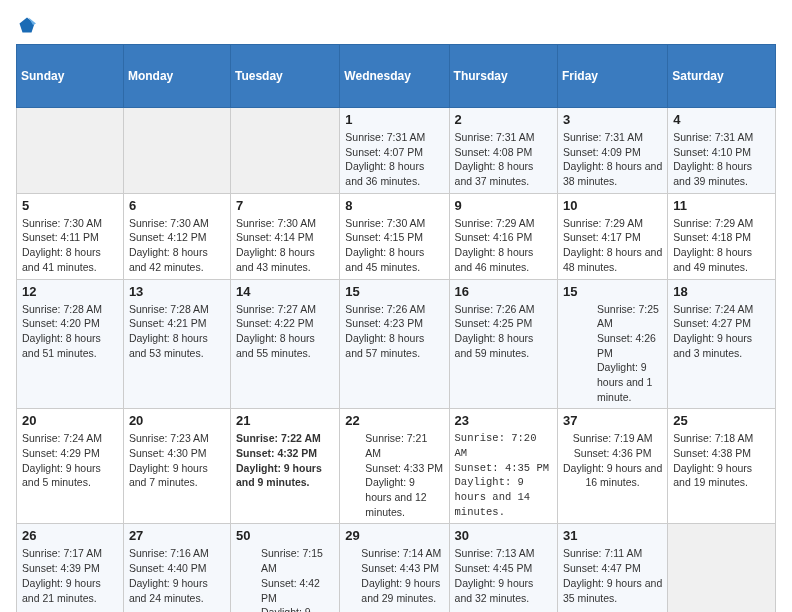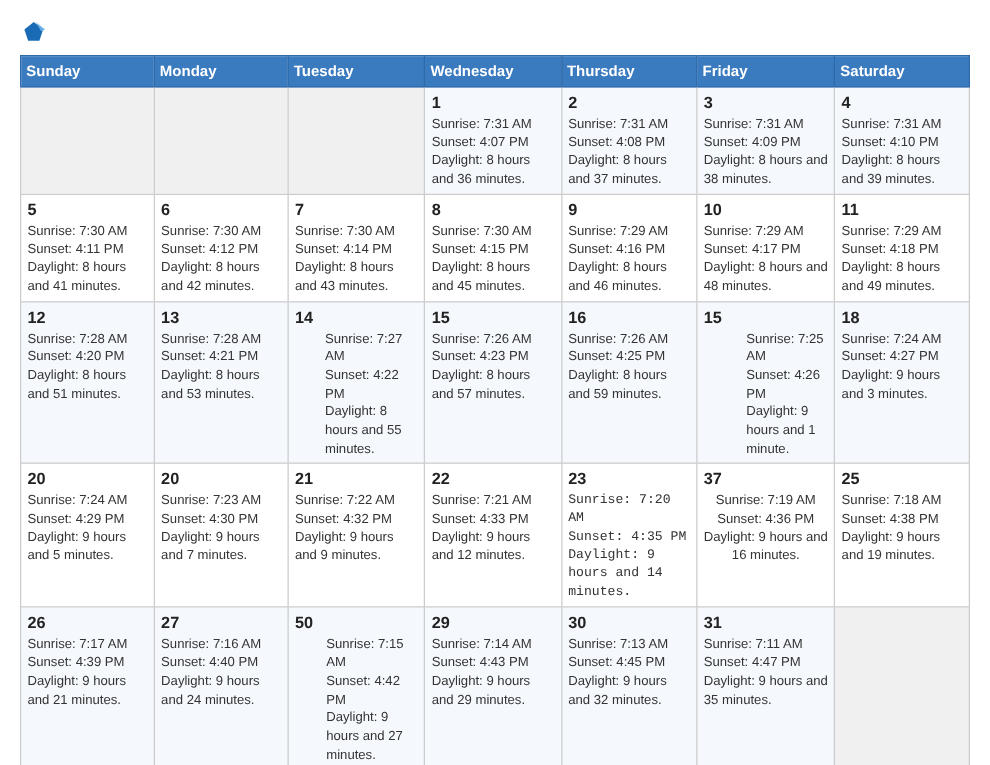--- a/index.html
+++ b/index.html
@@ -53,21 +53,21 @@
       color: #444;
     }
     table {
       width: 100%;
       border-collapse: collapse;
       font-size: 11px;
     }
     thead tr th {
       background: #3a7bbf;
       color: #fff;
-      padding: 5px 4px;
+      padding: 24px 4px;
       font-size: 12px;
       font-weight: bold;
       text-align: left;
       border: 1px solid #2e6aa8;
     }
     tbody tr td {
       border: 1px solid #ccc;
       vertical-align: top;
       padding: 4px 5px;
       width: 113px;
@@ -209,21 +209,21 @@
 Daylight: 8 hours and 51 minutes.</div>
         </td>
         <td>
           <div class="day-num">13</div>
           <div class="day-info" style="white-space: pre-line;">Sunrise: 7:28 AM
 Sunset: 4:21 PM
 Daylight: 8 hours and 53 minutes.</div>
         </td>
         <td>
           <div class="day-num">14</div>
-          <div class="day-info" style="white-space: pre-line; margin-left: 24px;">Sunrise: 7:27 AM
+          <div class="day-info" style="white-space: pre-line;">Sunrise: 7:27 AM
 Sunset: 4:22 PM
 Daylight: 8 hours and 55 minutes.</div>
         </td>
         <td>
           <div class="day-num">15</div>
           <div class="day-info" style="white-space: pre-line;">Sunrise: 7:26 AM
 Sunset: 4:23 PM
 Daylight: 8 hours and 57 minutes.</div>
         </td>
         <td>
@@ -253,27 +253,27 @@
 Daylight: 9 hours and 5 minutes.</div>
         </td>
         <td>
           <div class="day-num">20</div>
           <div class="day-info" style="white-space: pre-line;">Sunrise: 7:23 AM
 Sunset: 4:30 PM
 Daylight: 9 hours and 7 minutes.</div>
         </td>
         <td>
           <div class="day-num">21</div>
-          <div class="day-info" style="white-space: pre-line;">Sunrise: 7:22 AM
+          <div class="day-info" style="white-space: pre-line; font-weight: bold;">Sunrise: 7:22 AM
 Sunset: 4:32 PM
 Daylight: 9 hours and 9 minutes.</div>
         </td>
         <td>
           <div class="day-num">22</div>
-          <div class="day-info" style="white-space: pre-line;">Sunrise: 7:21 AM
+          <div class="day-info" style="white-space: pre-line; margin-left: 20px;">Sunrise: 7:21 AM
 Sunset: 4:33 PM
 Daylight: 9 hours and 12 minutes.</div>
         </td>
         <td>
           <div class="day-num">23</div>
           <div class="day-info" style="white-space: pre-line; font-family: Liberation Mono, monospace;">Sunrise: 7:20 AM
 Sunset: 4:35 PM
 Daylight: 9 hours and 14 minutes.</div>
         </td>
         <td>
@@ -303,21 +303,21 @@
 Daylight: 9 hours and 24 minutes.</div>
         </td>
         <td>
           <div class="day-num">50</div>
           <div class="day-info" style="white-space: pre-line; margin-left: 25px;">Sunrise: 7:15 AM
 Sunset: 4:42 PM
 Daylight: 9 hours and 27 minutes.</div>
         </td>
         <td>
           <div class="day-num">29</div>
-          <div class="day-info" style="white-space: pre-line;">Sunrise: 7:14 AM
+          <div class="day-info" style="white-space: pre-line; margin-left: 16px;">Sunrise: 7:14 AM
 Sunset: 4:43 PM
 Daylight: 9 hours and 29 minutes.</div>
         </td>
         <td>
           <div class="day-num">30</div>
           <div class="day-info" style="white-space: pre-line;">Sunrise: 7:13 AM
 Sunset: 4:45 PM
 Daylight: 9 hours and 32 minutes.</div>
         </td>
         <td>

